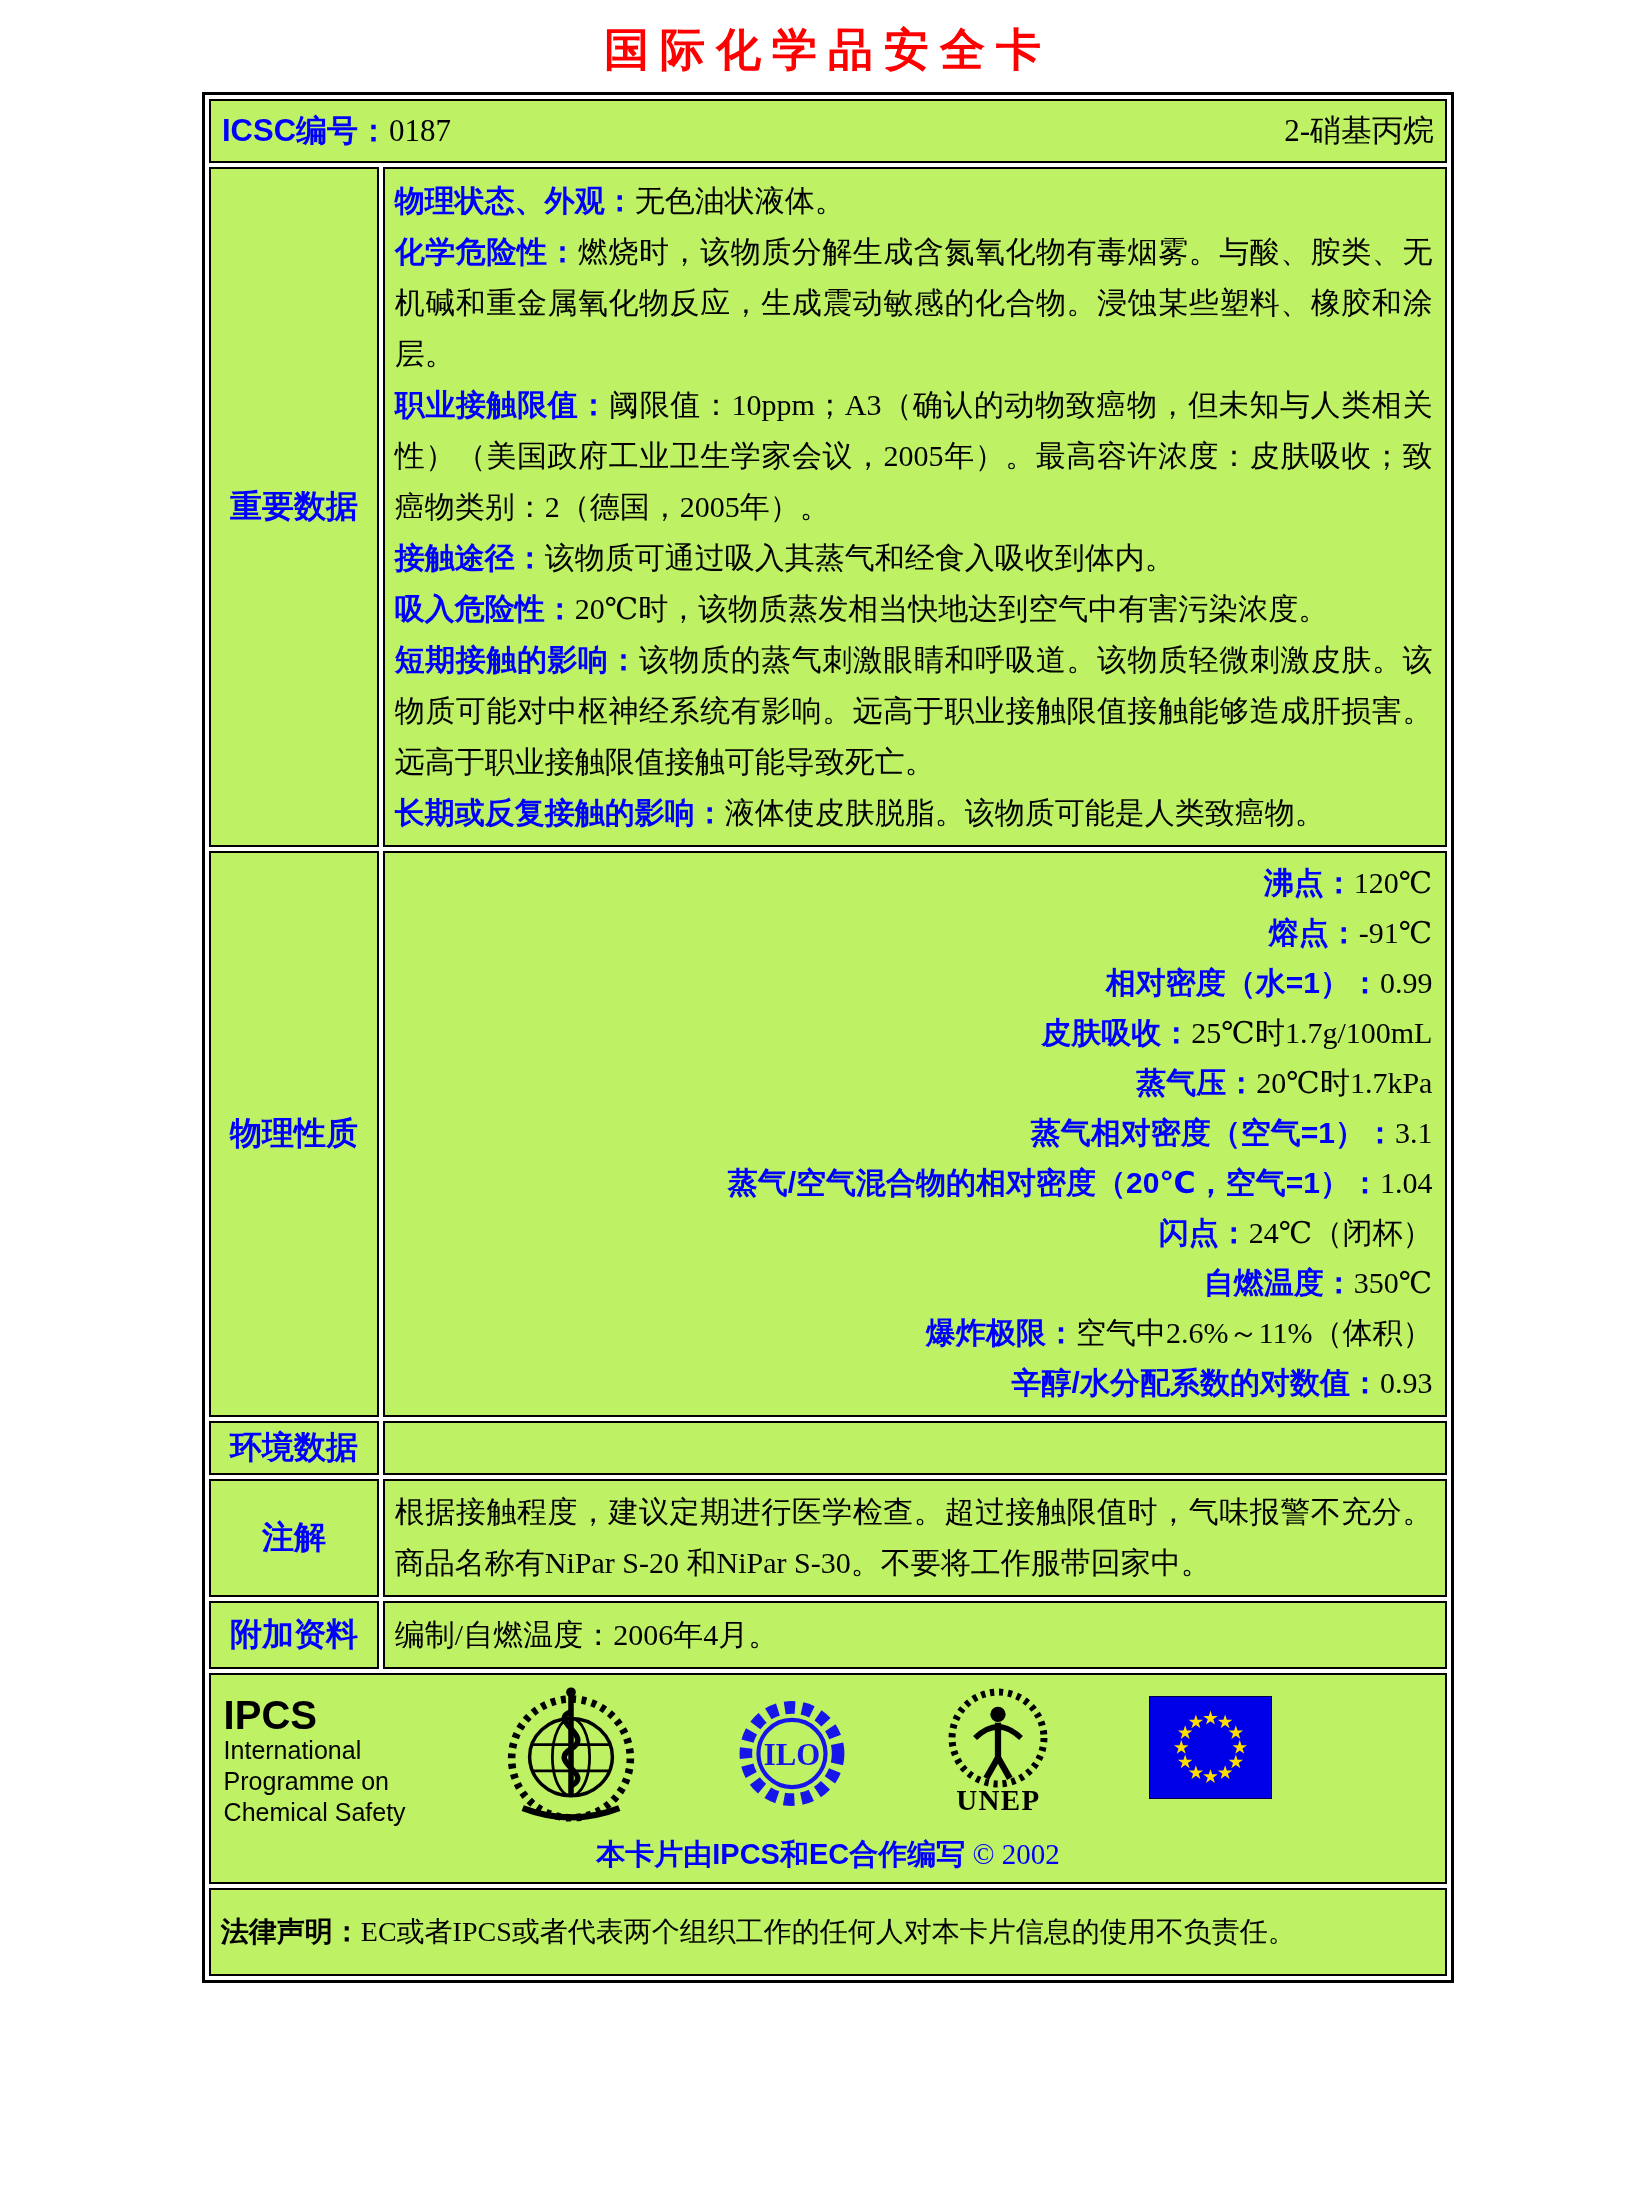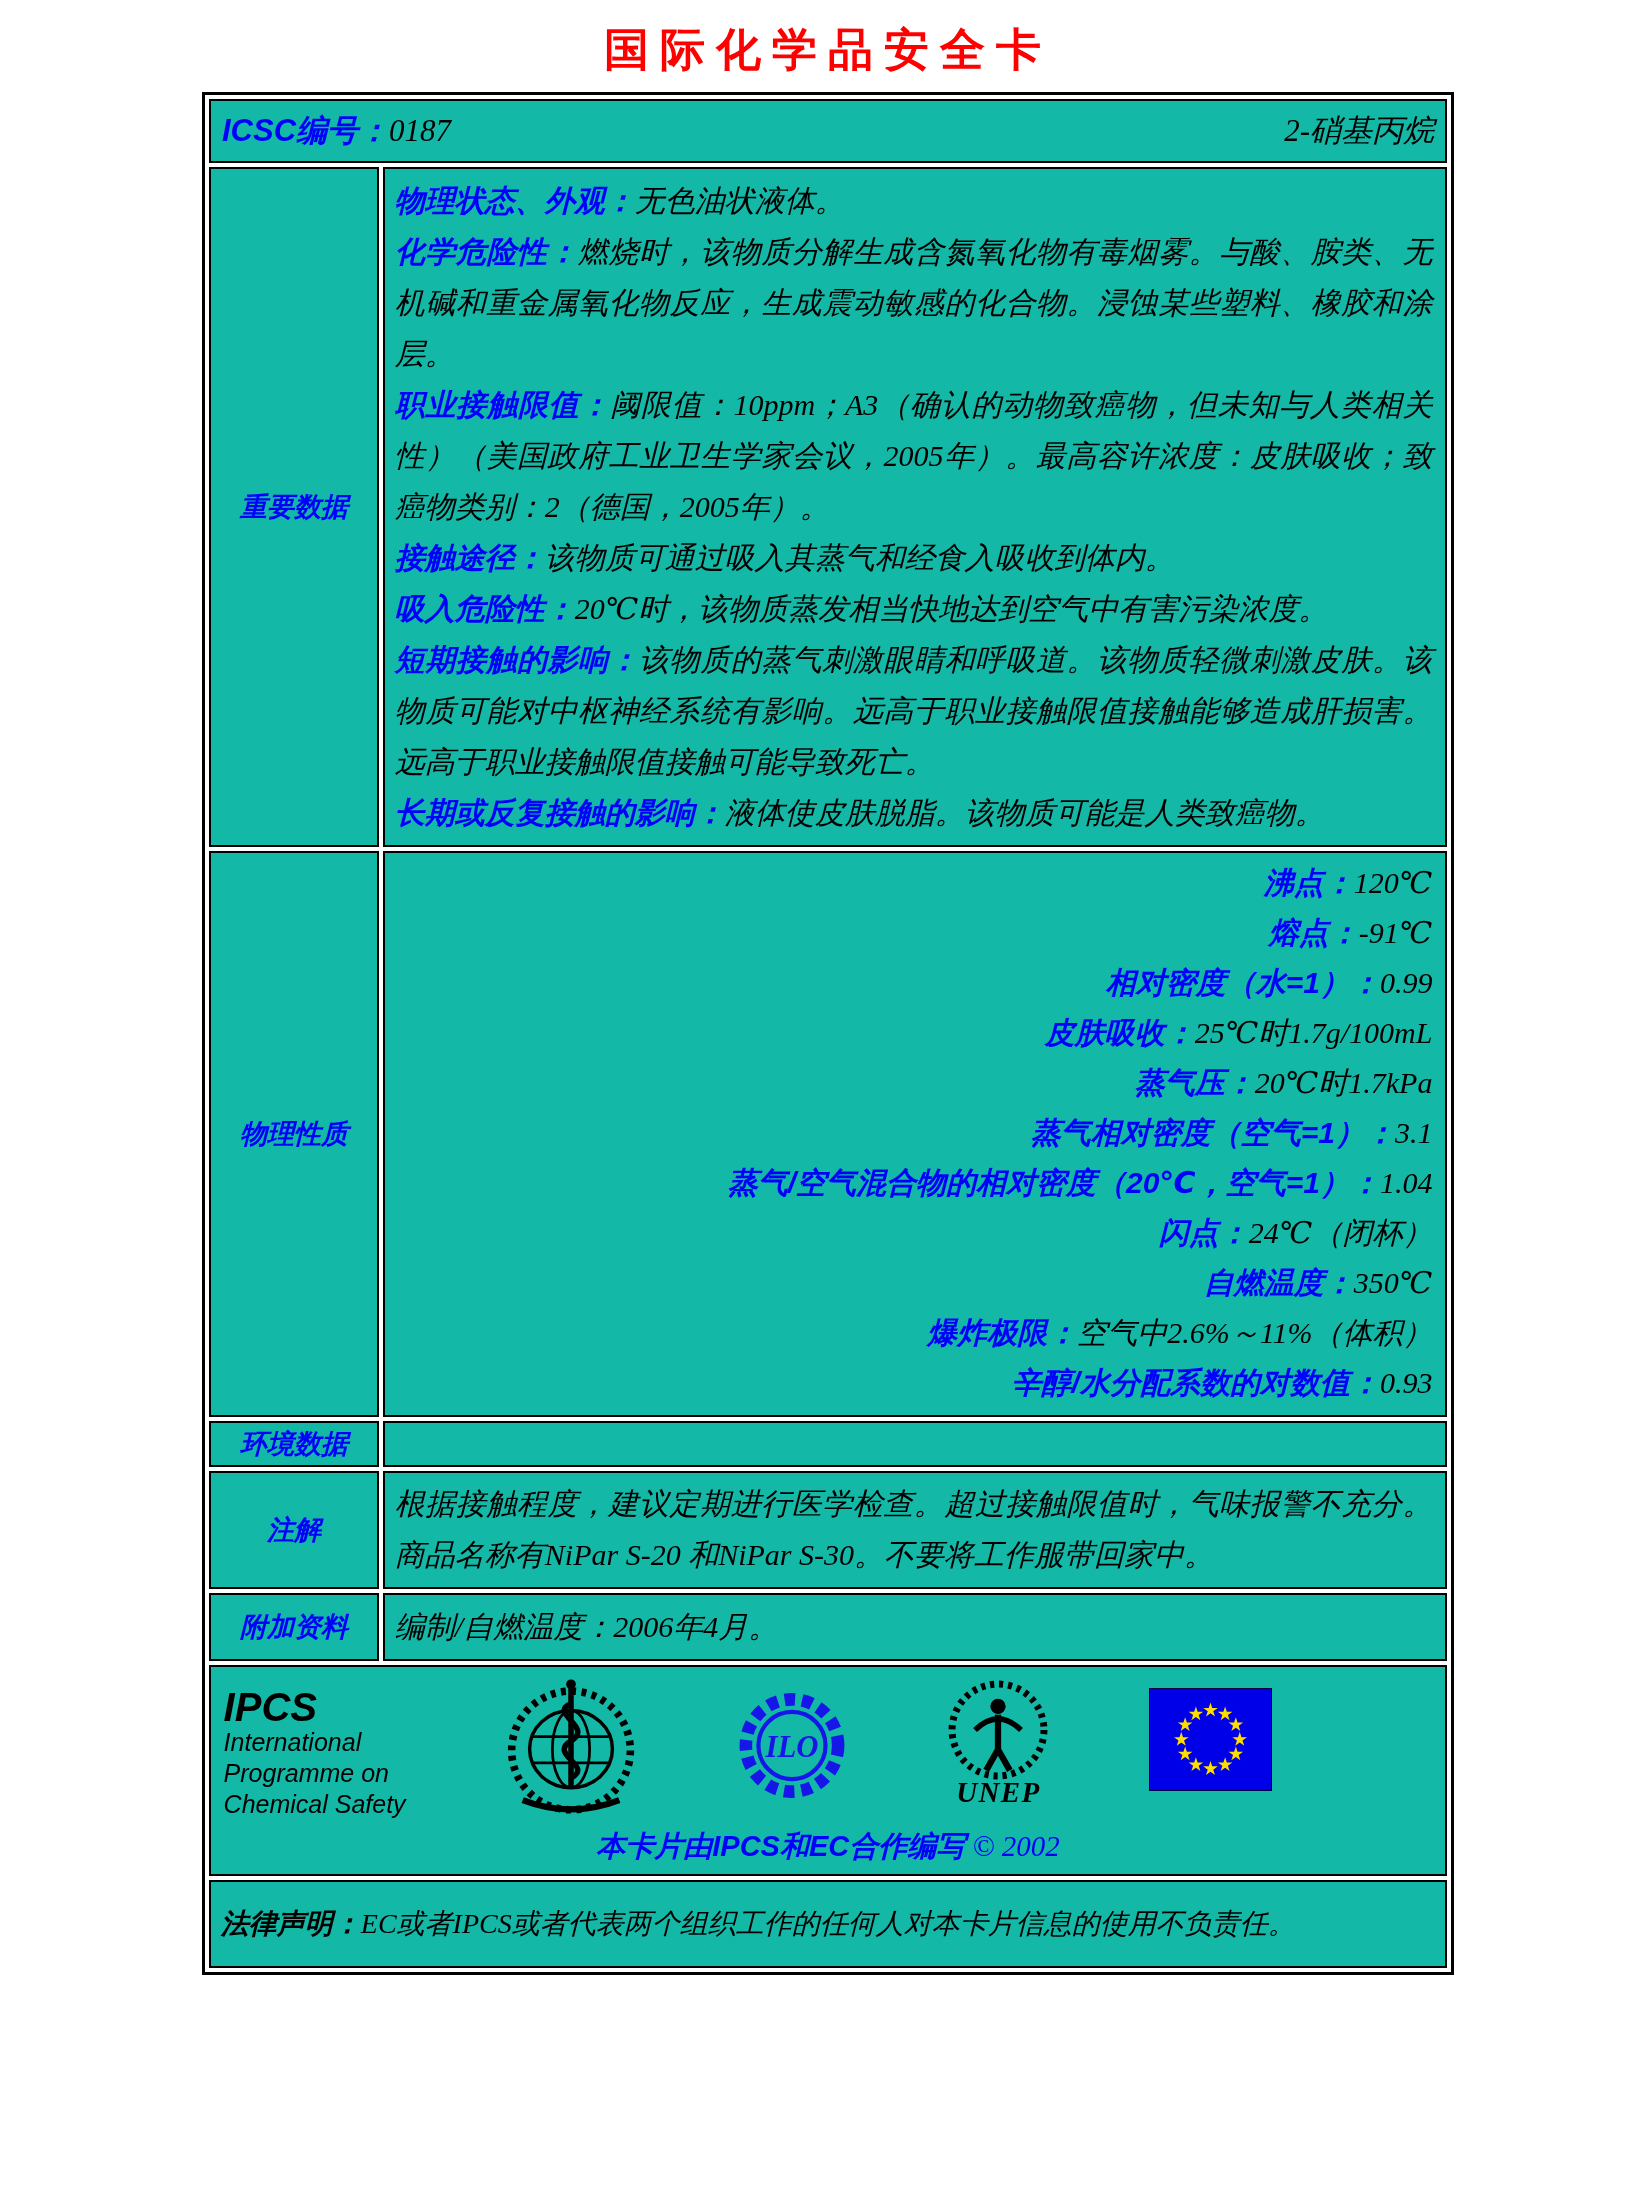--- a/index.html
+++ b/index.html
@@ -24,30 +24,30 @@
   }
   table.card{
     margin:12.6px 0 0 202px;
     width:1252px;
     border:3.5px solid #000;
     border-collapse:separate;
     border-spacing:4.9px;
     background:#fff;
     table-layout:fixed;
   }
-  td{border:2.1px solid #000;vertical-align:middle;background:#14b8a6;font-style:italic;}
+  td{border:2.1px solid #000;vertical-align:middle;background:#bef264;}
   col.lblcol{width:170px;}
   .hdr-cell{height:60px;padding:0 11px;}
   .hdr-flex{display:flex;justify-content:space-between;align-items:center;font-size:31px;}
   .blue{color:#0000FF;font-family:"Liberation Sans","DejaVu Sans",sans-serif;font-weight:bold;}
   .sec-label{
     text-align:center;
     font-family:"Liberation Sans","DejaVu Sans",sans-serif;
     font-weight:bold;
-    font-size:27px;
+    font-size:32px;
     color:#0000FF;
     padding:2.8px 4.2px;
   }
   .content-cell{padding:5.6px 12.6px 7px 9.8px;font-size:30px;margin-top:48px;}
   .content-cell p{margin:0;text-align:justify;line-height:51px;}
   .props p{line-height:50px;text-align:right;}
   .k{color:#0000FF;font-family:"Liberation Sans","DejaVu Sans",sans-serif;font-weight:bold;}
   .v{color:#000;}
   .empty-cell{height:39px;}
   .single-line{height:43px;}

